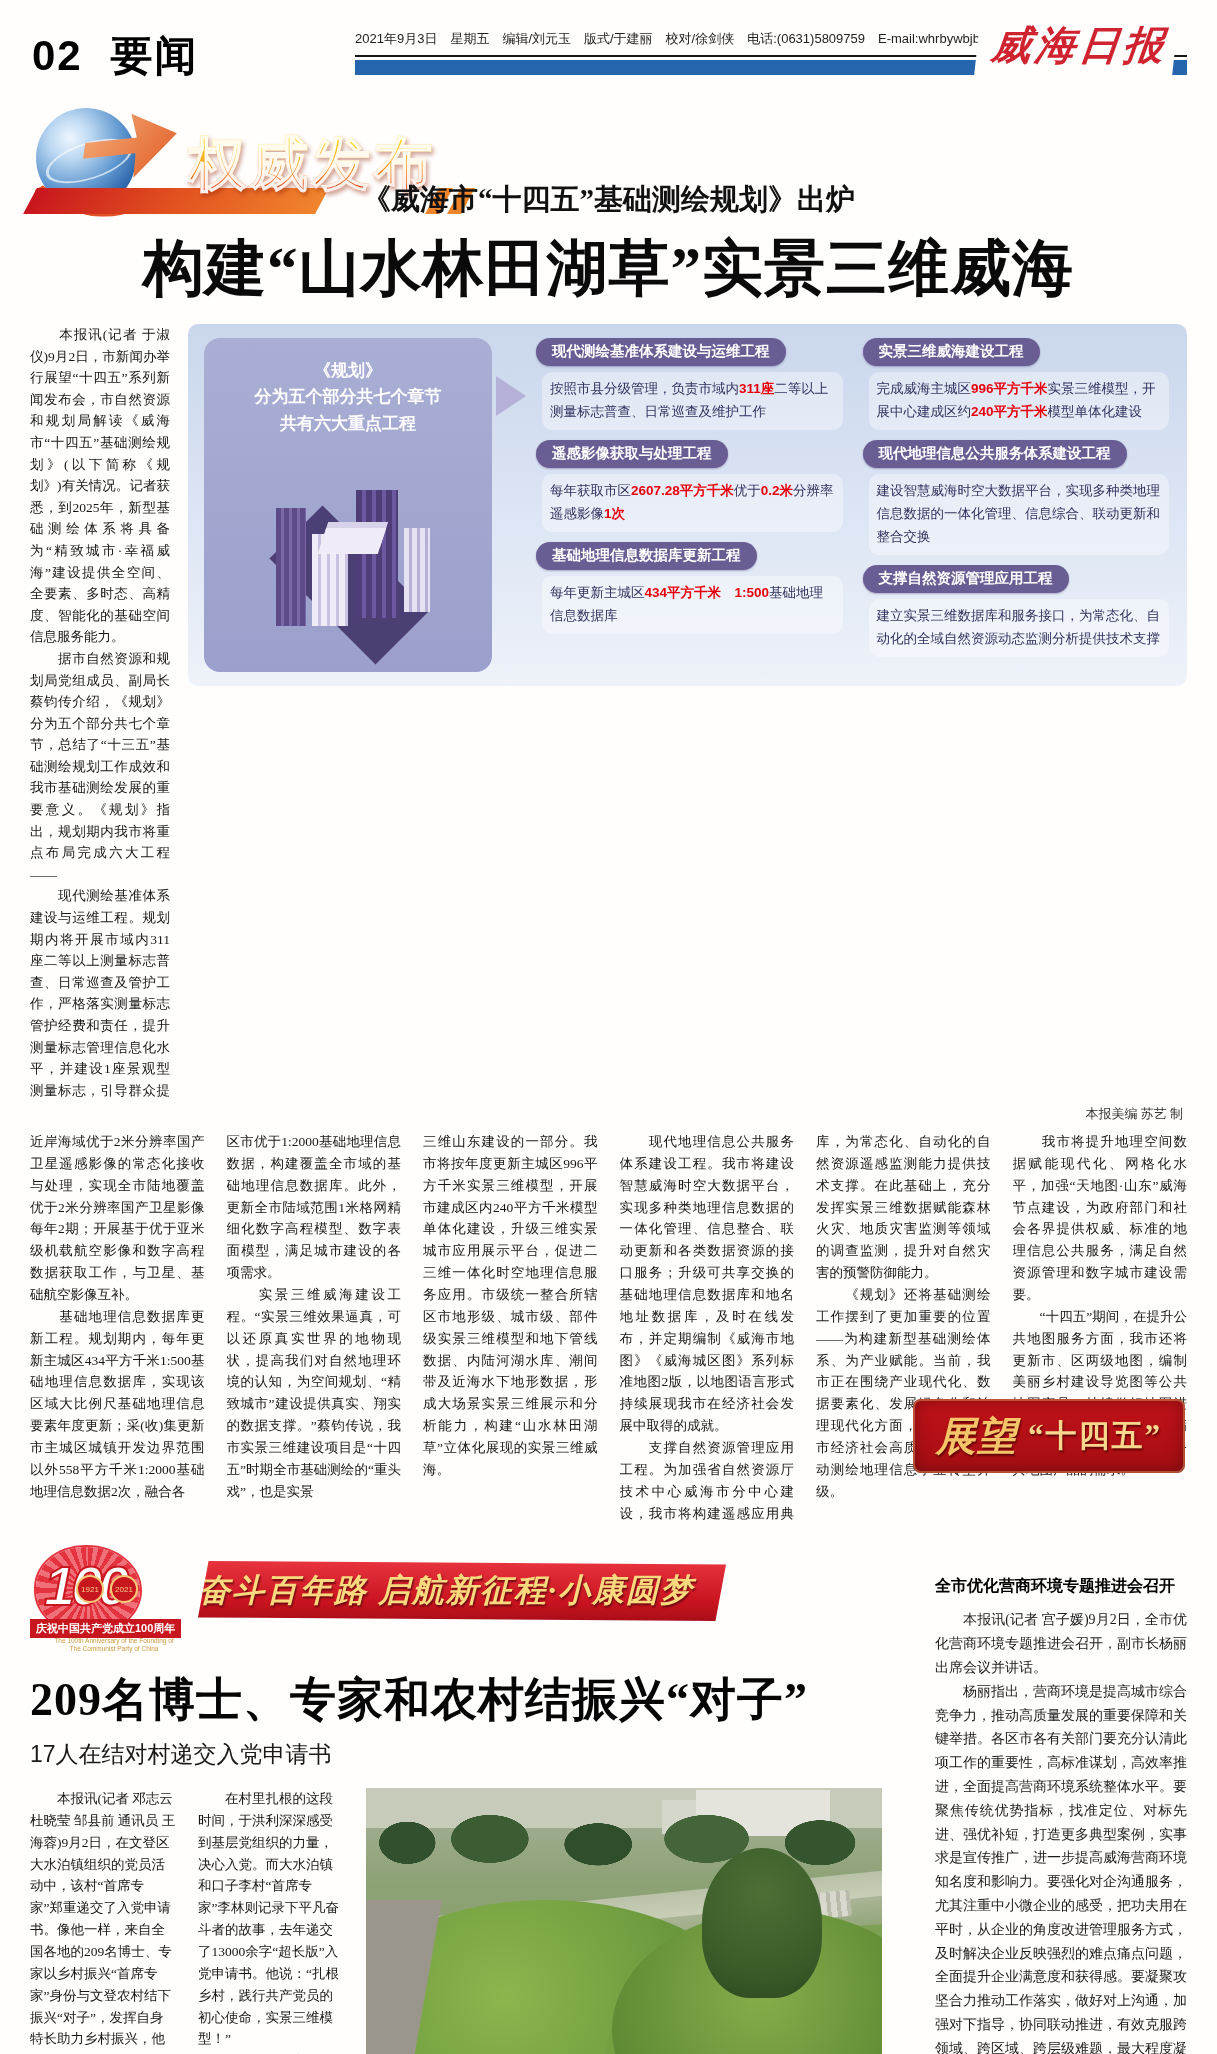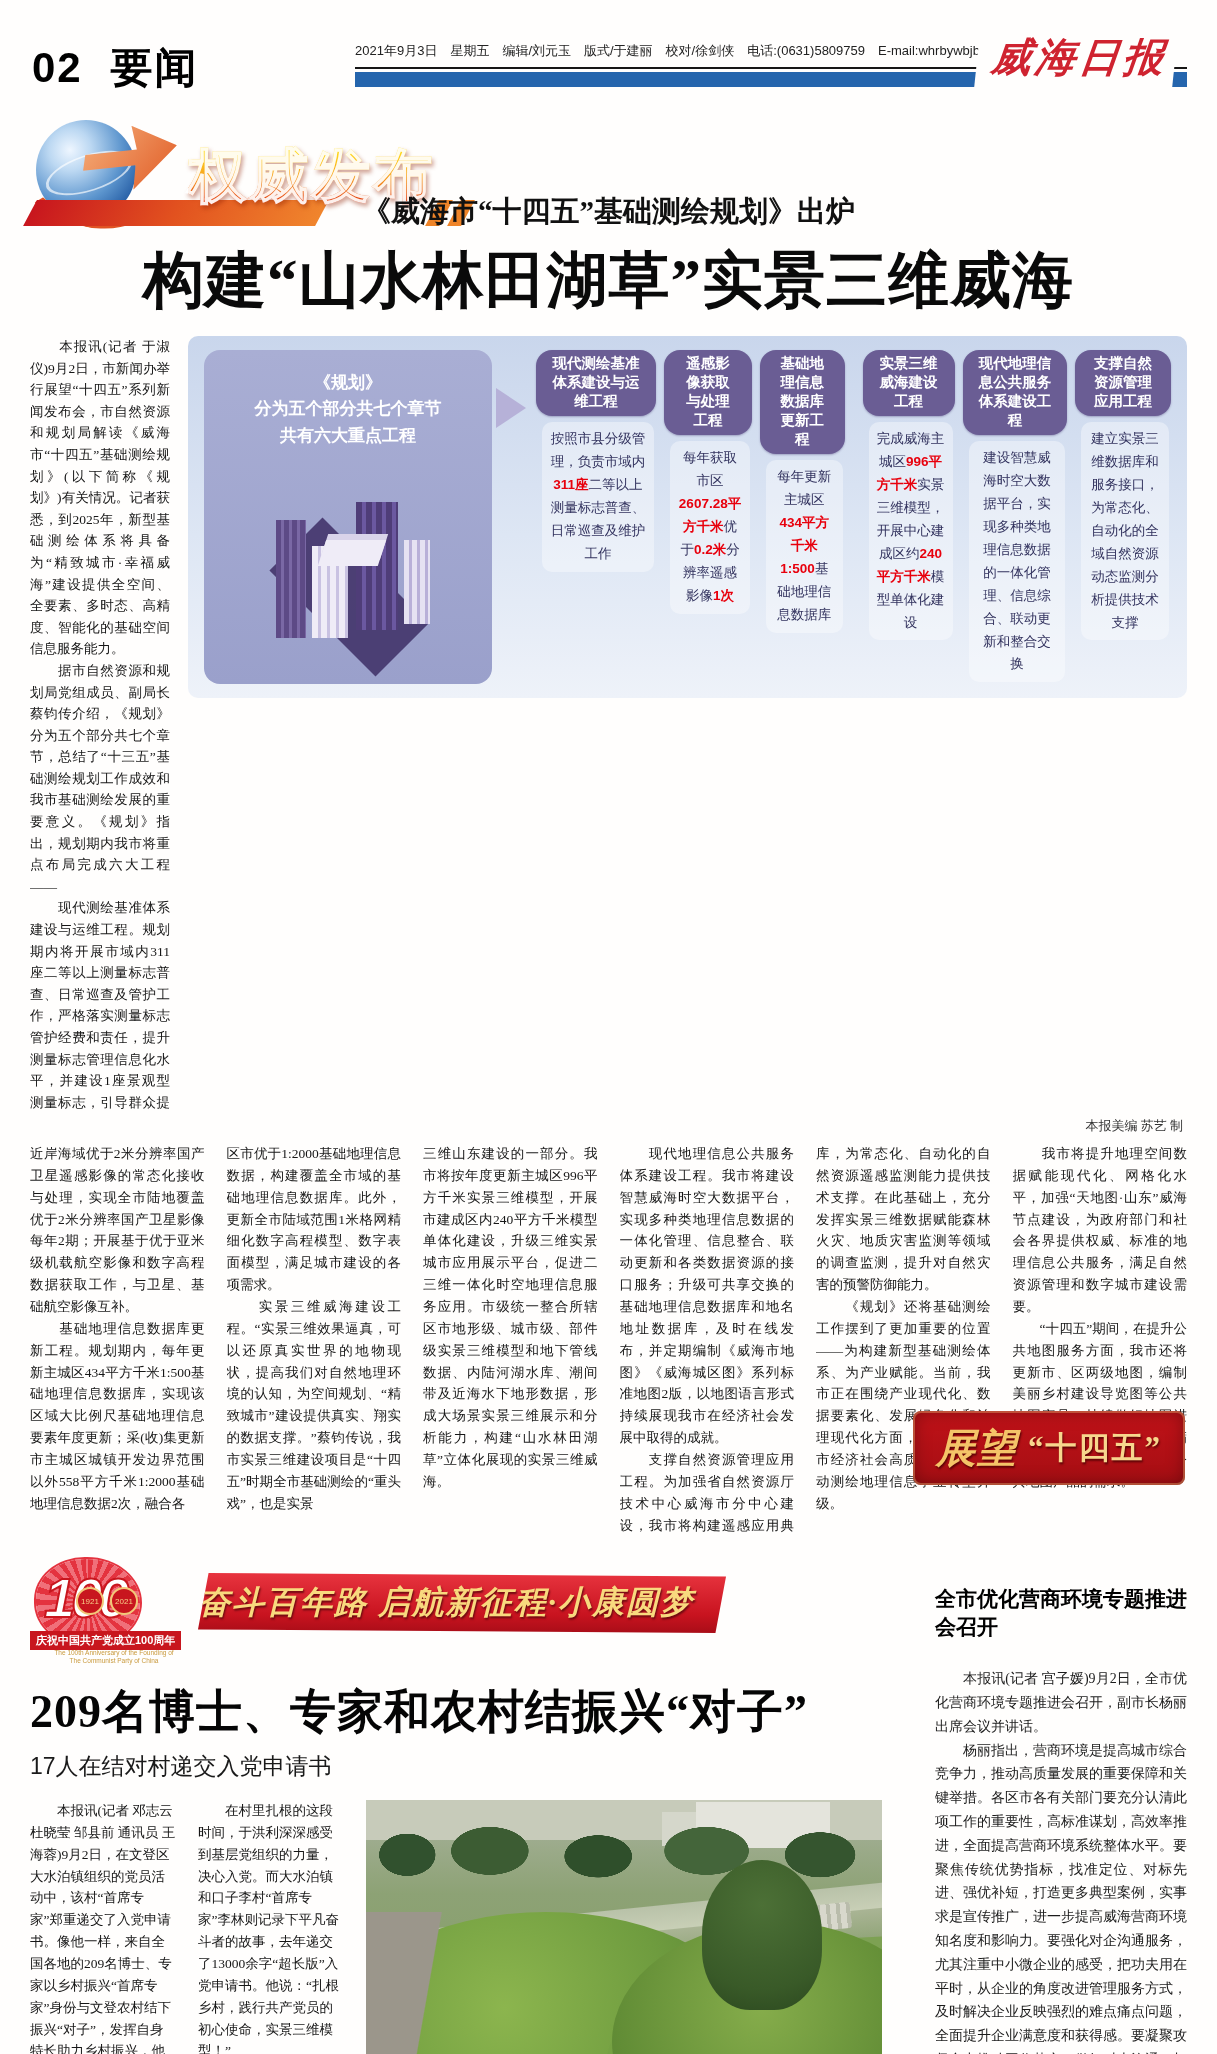--- a/index.html
+++ b/index.html
@@ -1,18 +1,18 @@
 <!DOCTYPE html>
 <html><head>
 <meta charset="utf-8">
 <style>
   * { margin:0; padding:0; box-sizing:border-box; }
   html,body { background:#ffffff; }
   body { width:1217px; margin:0 auto; font-family:"Liberation Serif","DejaVu Serif",serif; color:#161616; }
-  .page { position:relative; width:1217px; height:2054px; overflow:hidden; background:#fffefd; padding:16px 30px; }
+  .page { position:relative; width:1217px; height:2054px; overflow:hidden; background:#fffefd; padding:4px 30px; }
 
   
   .hdr { position:relative; height:100px; }
   .pageno-block { position:absolute; left:2px; top:24px; font-family:"Liberation Sans","DejaVu Sans",sans-serif; font-weight:900; font-size:42px; letter-spacing:2px; color:#000; }
   .pageno-block .section { margin-left:14px; }
   .meta-block { position:absolute; left:325px; right:0; top:26px; }
   .dateline { font-family:"Liberation Sans","DejaVu Sans",sans-serif; font-size:13px; color:#222; padding-bottom:7px; border-bottom:2px solid #161616; width:calc(100% - 0px); }
   .blue-bar { margin-top:3px; height:15px; background:#2565ad; }
   .paper-logo { position:absolute; right:12px; top:14px; font-size:40px; font-weight:bold; color:#cf2330; font-style:italic; transform:skewX(-6deg); letter-spacing:4px; background:#fffefd; padding:0 8px 6px 14px; }
 
@@ -45,42 +45,42 @@
   .play-tri { position:absolute; right:-34px; top:38px; width:0; height:0; border-left:30px solid #b6b1d8; border-top:20px solid transparent; border-bottom:20px solid transparent; }
   .city { position:absolute; left:0; right:0; bottom:8px; height:190px; }
   .ground-rh { position:absolute; left:70px; bottom:4px; width:150px; height:150px; background:#42346a; transform:rotate(45deg) scaleY(.5); opacity:.9; }
   .bld { position:absolute; }
   .bld-a { left:72px; bottom:38px; width:30px; height:118px; background:repeating-linear-gradient(90deg,#5d4a86 0 5px,#7a68a5 5px 8px); }
   .bld-b { left:108px; bottom:38px; width:36px; height:92px; background:repeating-linear-gradient(90deg,#efecf7 0 6px,#c9c2e2 6px 9px); }
   .bld-c { left:152px; bottom:46px; width:42px; height:128px; background:repeating-linear-gradient(90deg,#4f3d78 0 6px,#6b58a0 6px 10px); }
   .bld-d { left:200px; bottom:52px; width:26px; height:84px; background:repeating-linear-gradient(90deg,#e6e2f2 0 5px,#b9b0d8 5px 8px); }
   .bld-e { left:118px; bottom:110px; width:60px; height:26px; background:#efecf7; box-shadow:0 -6px 0 #d9d3ea; transform:skewX(-18deg); }
   .info-grid { flex:1; display:grid; grid-template-columns:1fr 1fr; column-gap:18px; margin-left:44px; align-content:start; row-gap:8px; }
-  .info-colbox { display:flex; gap:8px;text-align:center; }
+  .info-colbox { display:flex; flex-direction:column; gap:8px; }
   .info-box .pill { display:inline-block; background:#6a5d94; color:#fff; font-weight:bold; font-size:14.5px; padding:4px 16px 5px; border-radius:16px; box-shadow:0 1px 2px rgba(60,50,110,.35); }
   .info-box .ibody { margin:6px 2px 2px 6px; font-size:13.5px; line-height:1.7; color:#32325e; background:rgba(255,255,255,.38); border-radius:10px; padding:6px 8px; }
   .info-box .ibody .hl { color:#e8000d; font-weight:bold; }
   .credit-line { text-align:right; font-size:13px; color:#333; margin:6px 4px 8px 0; }
 
   
   .cols-region { position:relative; }
   .cols-flex { display:flex; gap:22px; }
   .cols-flex .news-col { flex:1; min-width:0; font-size:13.5px; line-height:1.62; overflow:hidden; }
   .main-cols .news-col { height:390px; }
   .outlook-box { position:absolute; right:2px; top:268px; width:272px; height:74px; border-radius:8px;
                  background:linear-gradient(180deg,#c01218 0%, #a50e13 100%); box-shadow:inset 0 0 0 2px rgba(250,210,130,.35), inset 0 0 18px rgba(0,0,0,.35);
                  display:flex; align-items:center; justify-content:center; gap:12px; }
   .outlook-pre { font-size:40px; color:#f4c468; font-style:italic; font-weight:bold; text-shadow:1px 2px 2px #5e0406; }
   .outlook-suf { font-size:31px; color:#f7d68d; font-weight:900; letter-spacing:2px; text-shadow:1px 2px 2px #5e0406; }
 
   
   .middle-wrap { display:flex; margin-top:26px; }
   .middle-left { width:852px; flex:none; }
   .rail { width:252px; margin-left:53px; font-family:"Liberation Serif","DejaVu Serif",serif; }
-  .rail-title { font-family:Liberation Mono, monospace; font-weight:900; font-size:21px; line-height:1.34; color:#000; margin-bottom:24px; }
+  .rail-title { font-family:Liberation Serif, serif; font-weight:900; font-size:16px; line-height:1.34; color:#000; margin-bottom:12px; }
   .rail-body { font-size:14px; line-height:1.7; color:#1b1b1b; overflow:hidden; }
   .rail-art1 { margin-top:28px; }
   .rail-art1 .rail-body { height:470px; }
 
   
   .party-row { position:relative; height:106px; }
   .anniv-logo { position:absolute; left:0; top:0; width:168px; height:106px; }
   .rays { position:absolute; left:6px; top:0; width:104px; height:86px; border-radius:48% 52% 50% 50%;
           background:repeating-conic-gradient(from 0deg,#e4333f 0 7deg,#f0707a 7deg 14deg); box-shadow:0 0 0 2px #e4333f; }
   .logo-100 { position:absolute; left:14px; top:6px; font-family:"Liberation Sans","DejaVu Sans",sans-serif; font-weight:900; font-style:italic; font-size:56px; color:#fff; -webkit-text-stroke:2px #c8161e; letter-spacing:-4px; }

